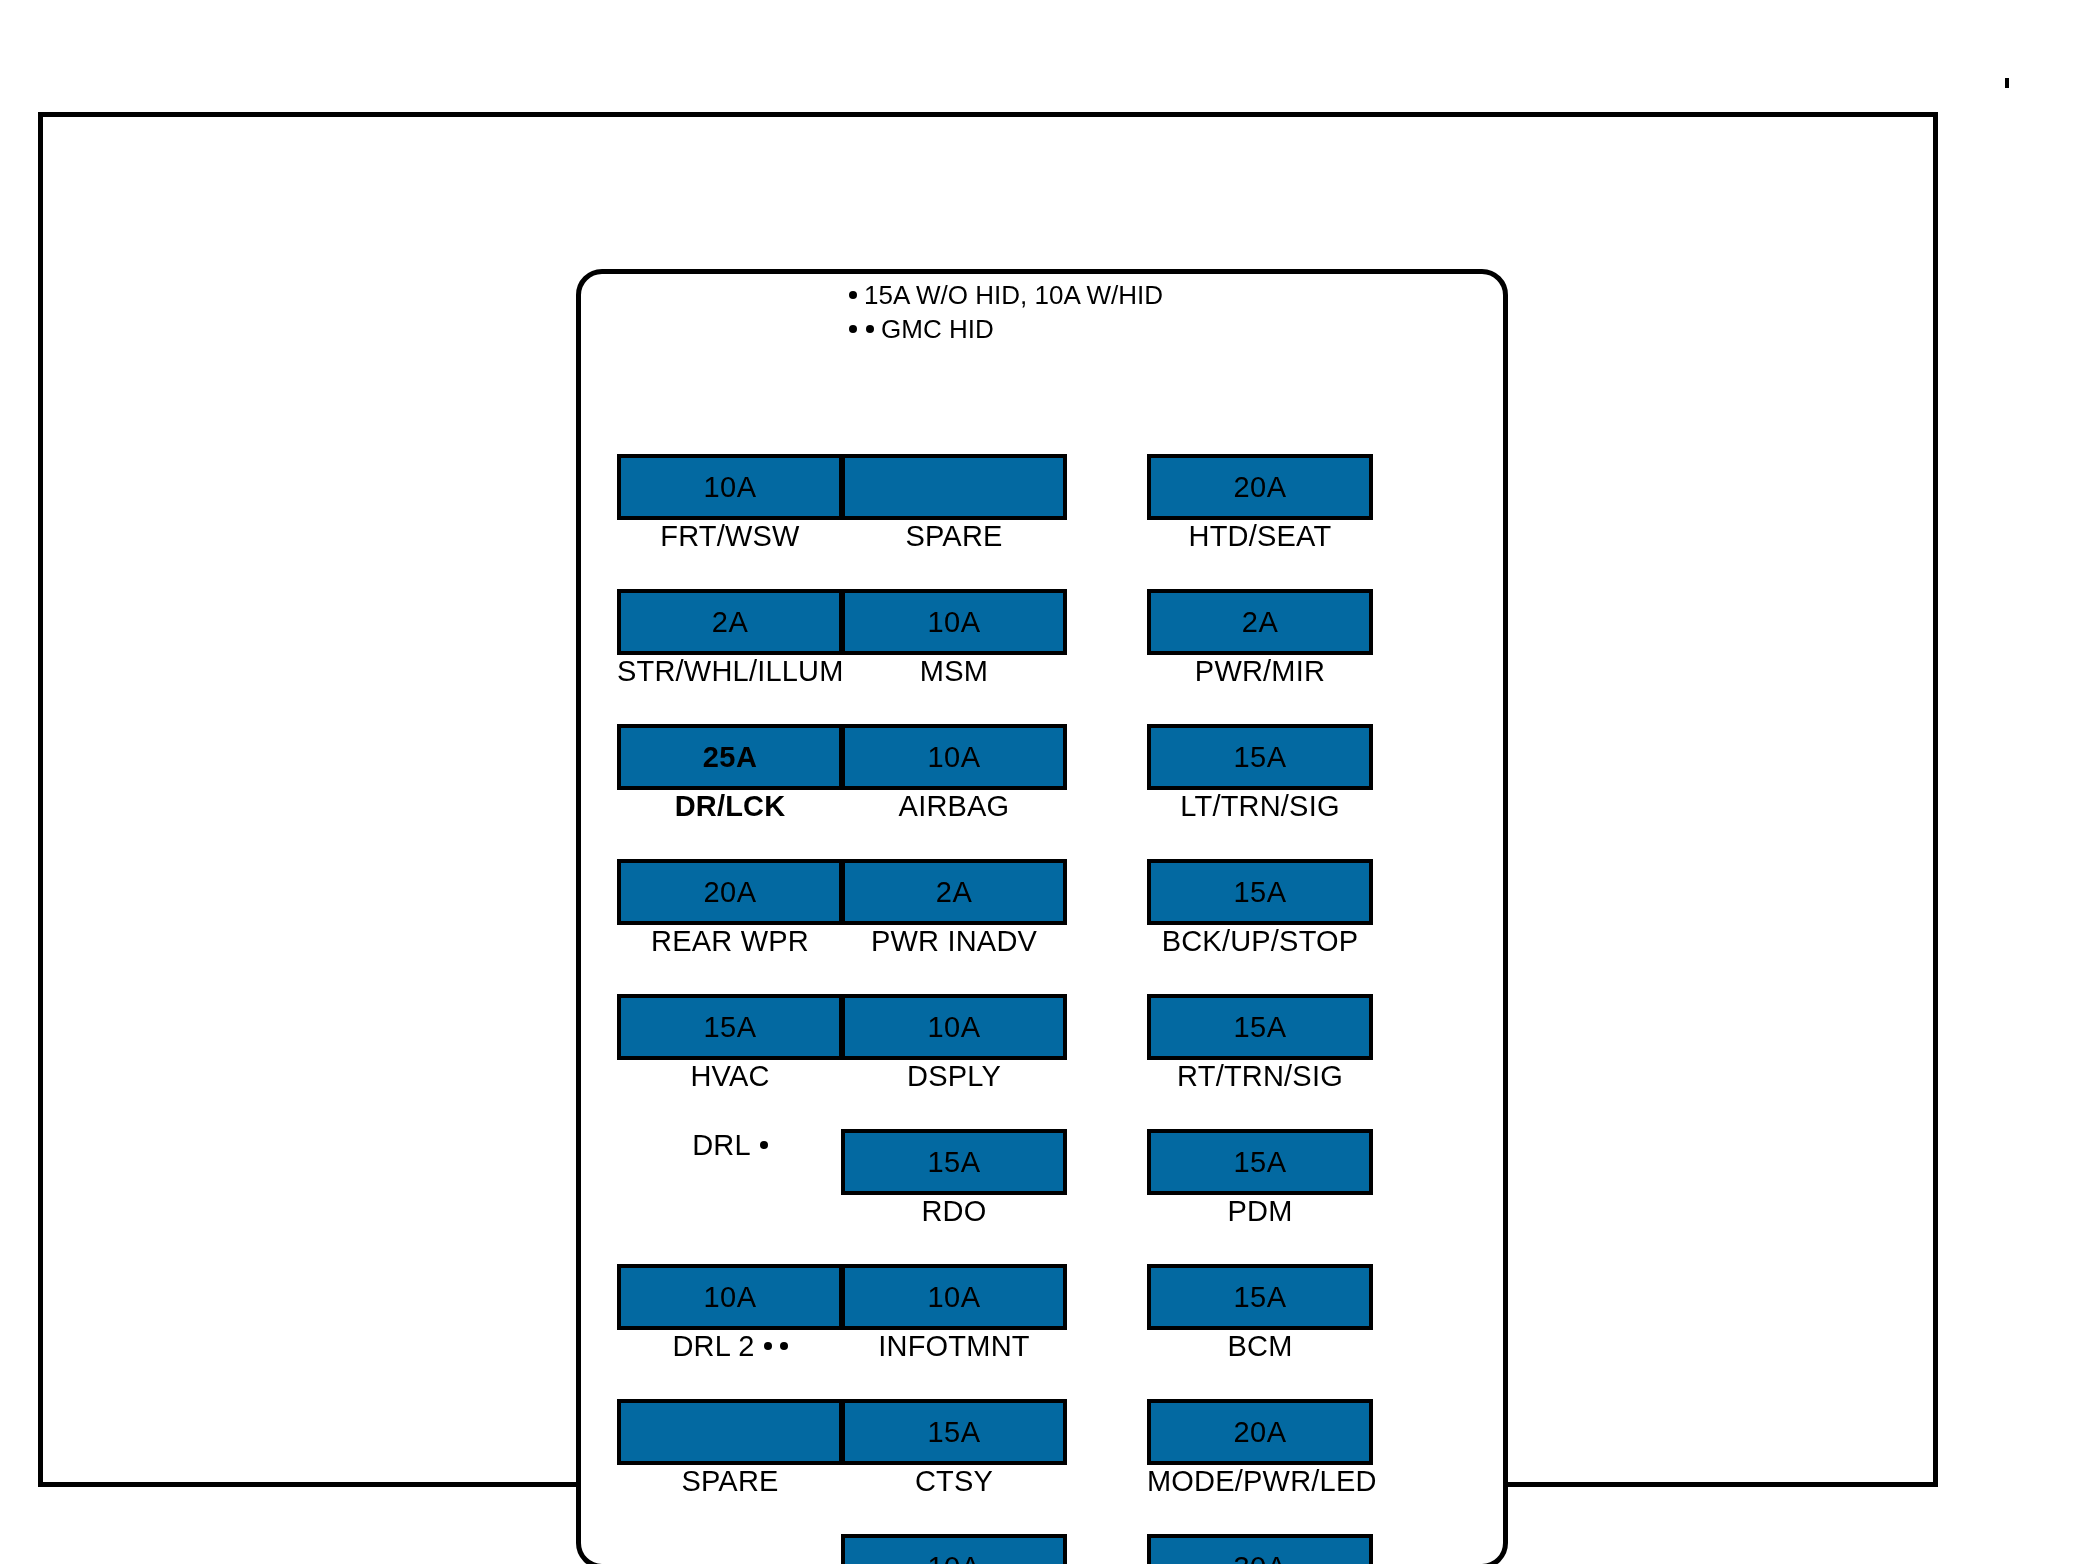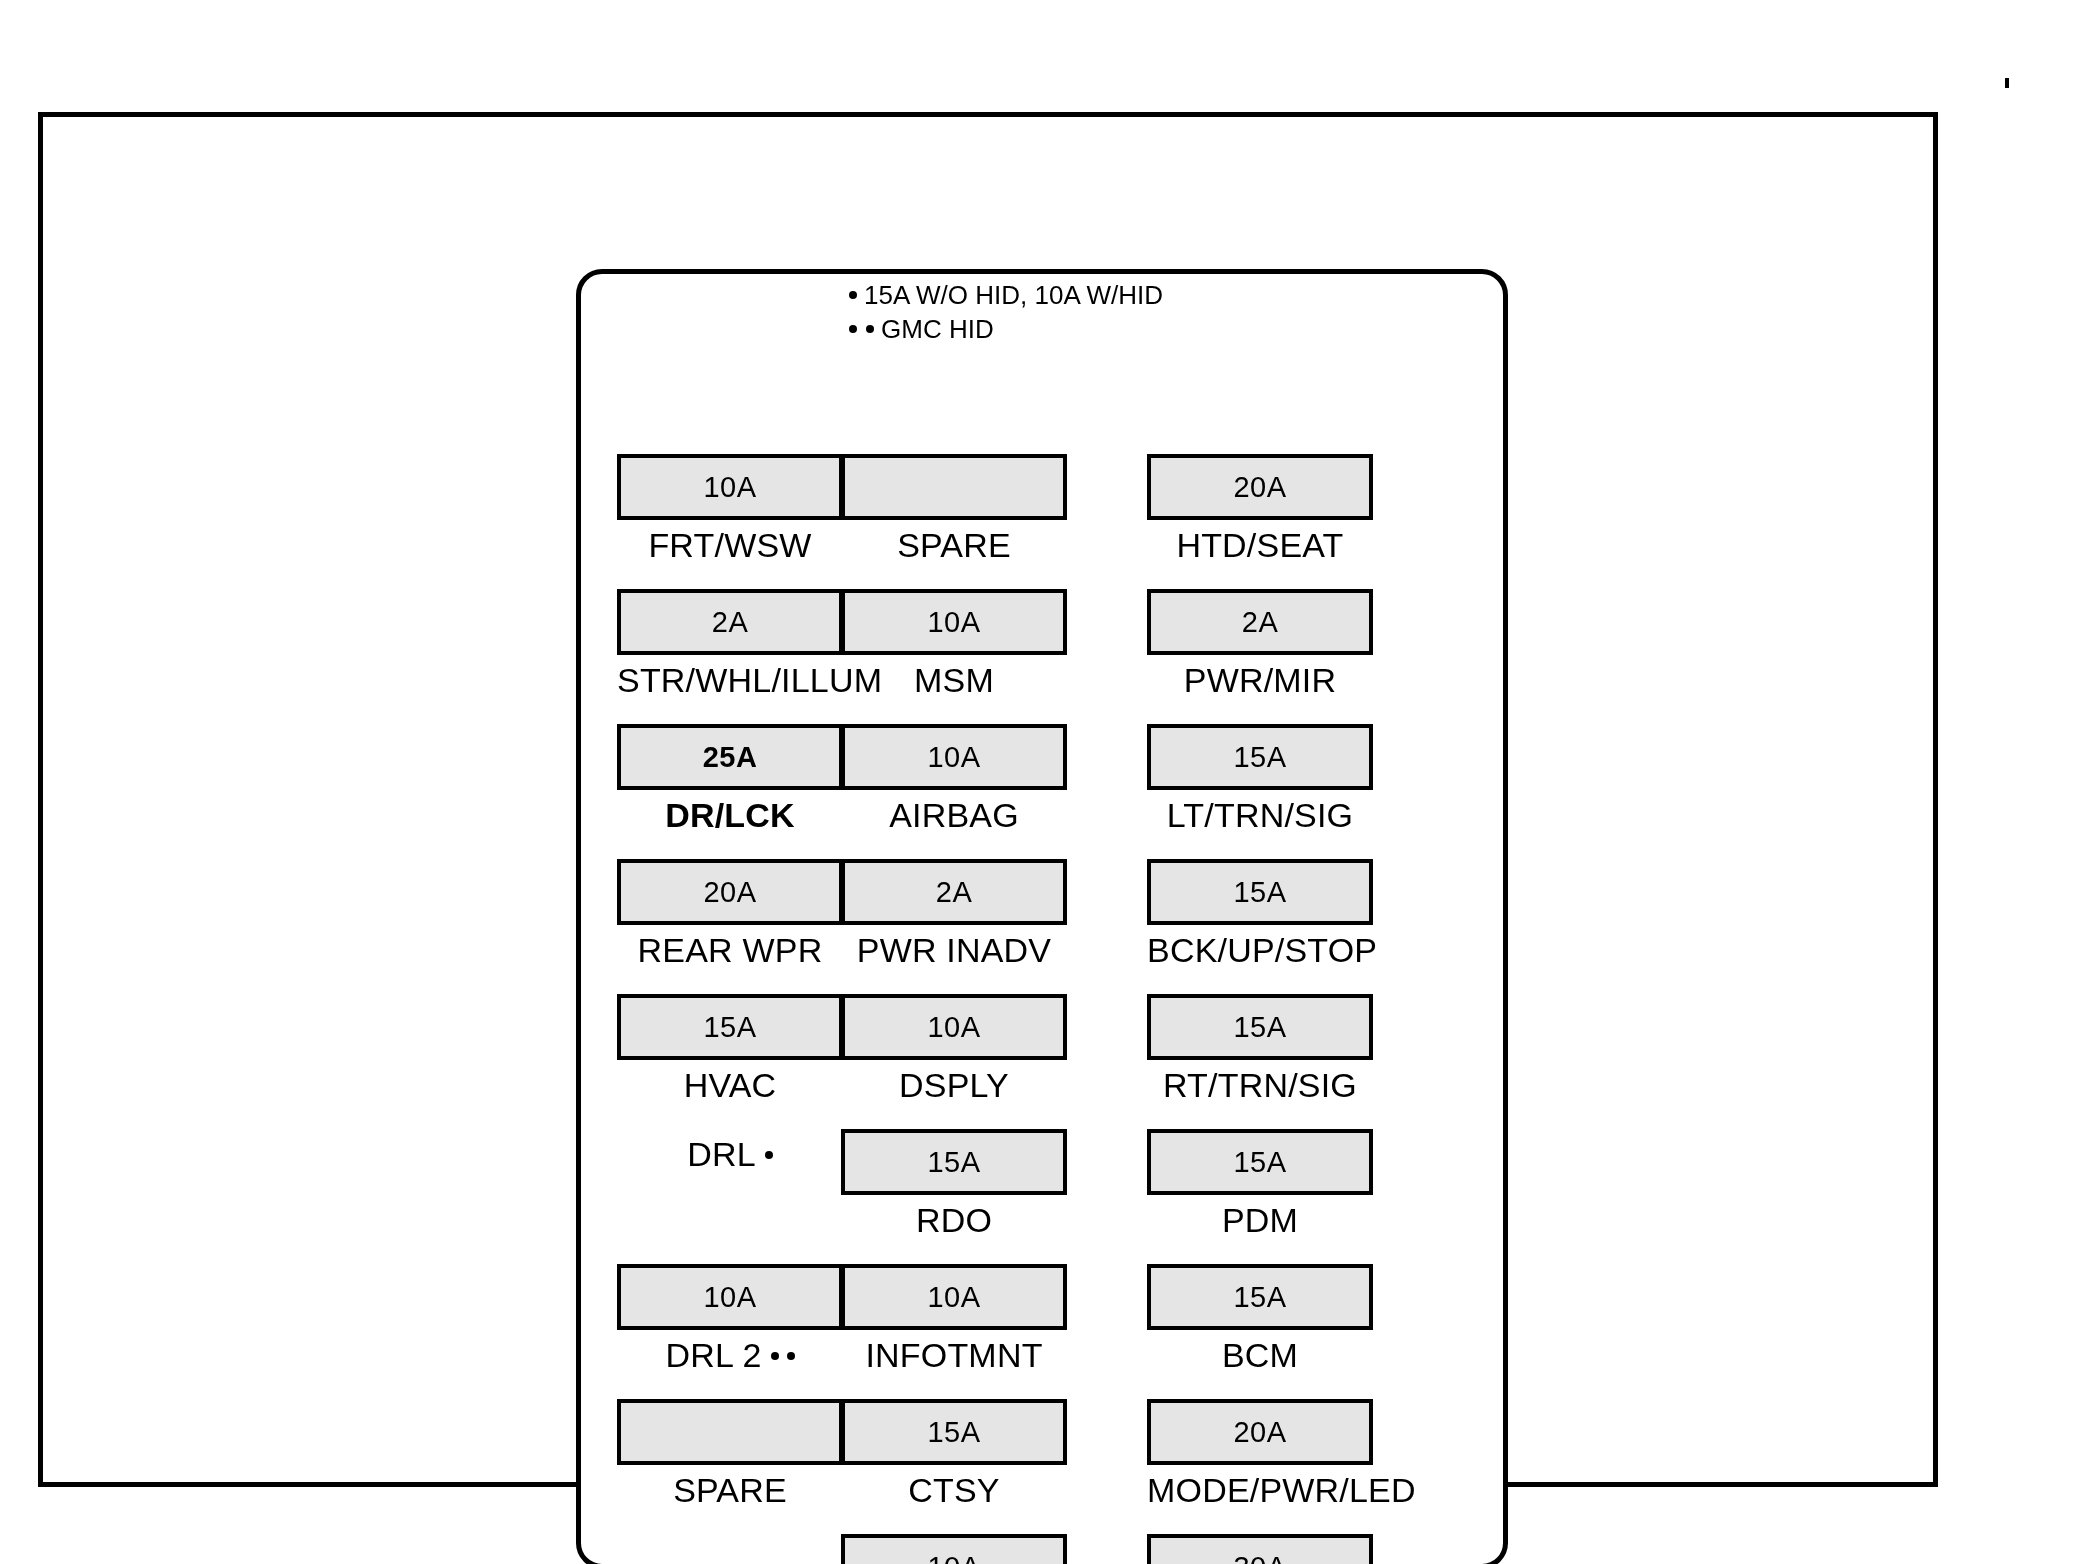--- a/index.html
+++ b/index.html
@@ -111,39 +111,38 @@
     position: absolute;
     width: 226px;
     height: 112px;
   }
 
   .fuse-box {
     width: 226px;
     height: 66px;
     border: 4px solid #000000;
     box-sizing: border-box;
-    background: #e5e5e5;
+    background: #0369a1;
     display: flex;
     align-items: center;
     justify-content: center;
   }
   .fuse-box.empty { }
 
   .fuse-amp {
     font-size: 29px;
     line-height: 29px;
     color: #000000;
     letter-spacing: 0.5px;
   }
 
   .fuse-label {
-    margin-top: 9px;
     width: 226px;
     text-align: center;
-    font-size: 34px;
+    font-size: 29px;
     line-height: 32px;
     color: #000000;
     white-space: nowrap;
     letter-spacing: 0.2px;
   }
 
   .label-dots {
     display: inline-flex;
     align-items: center;
     vertical-align: middle;

